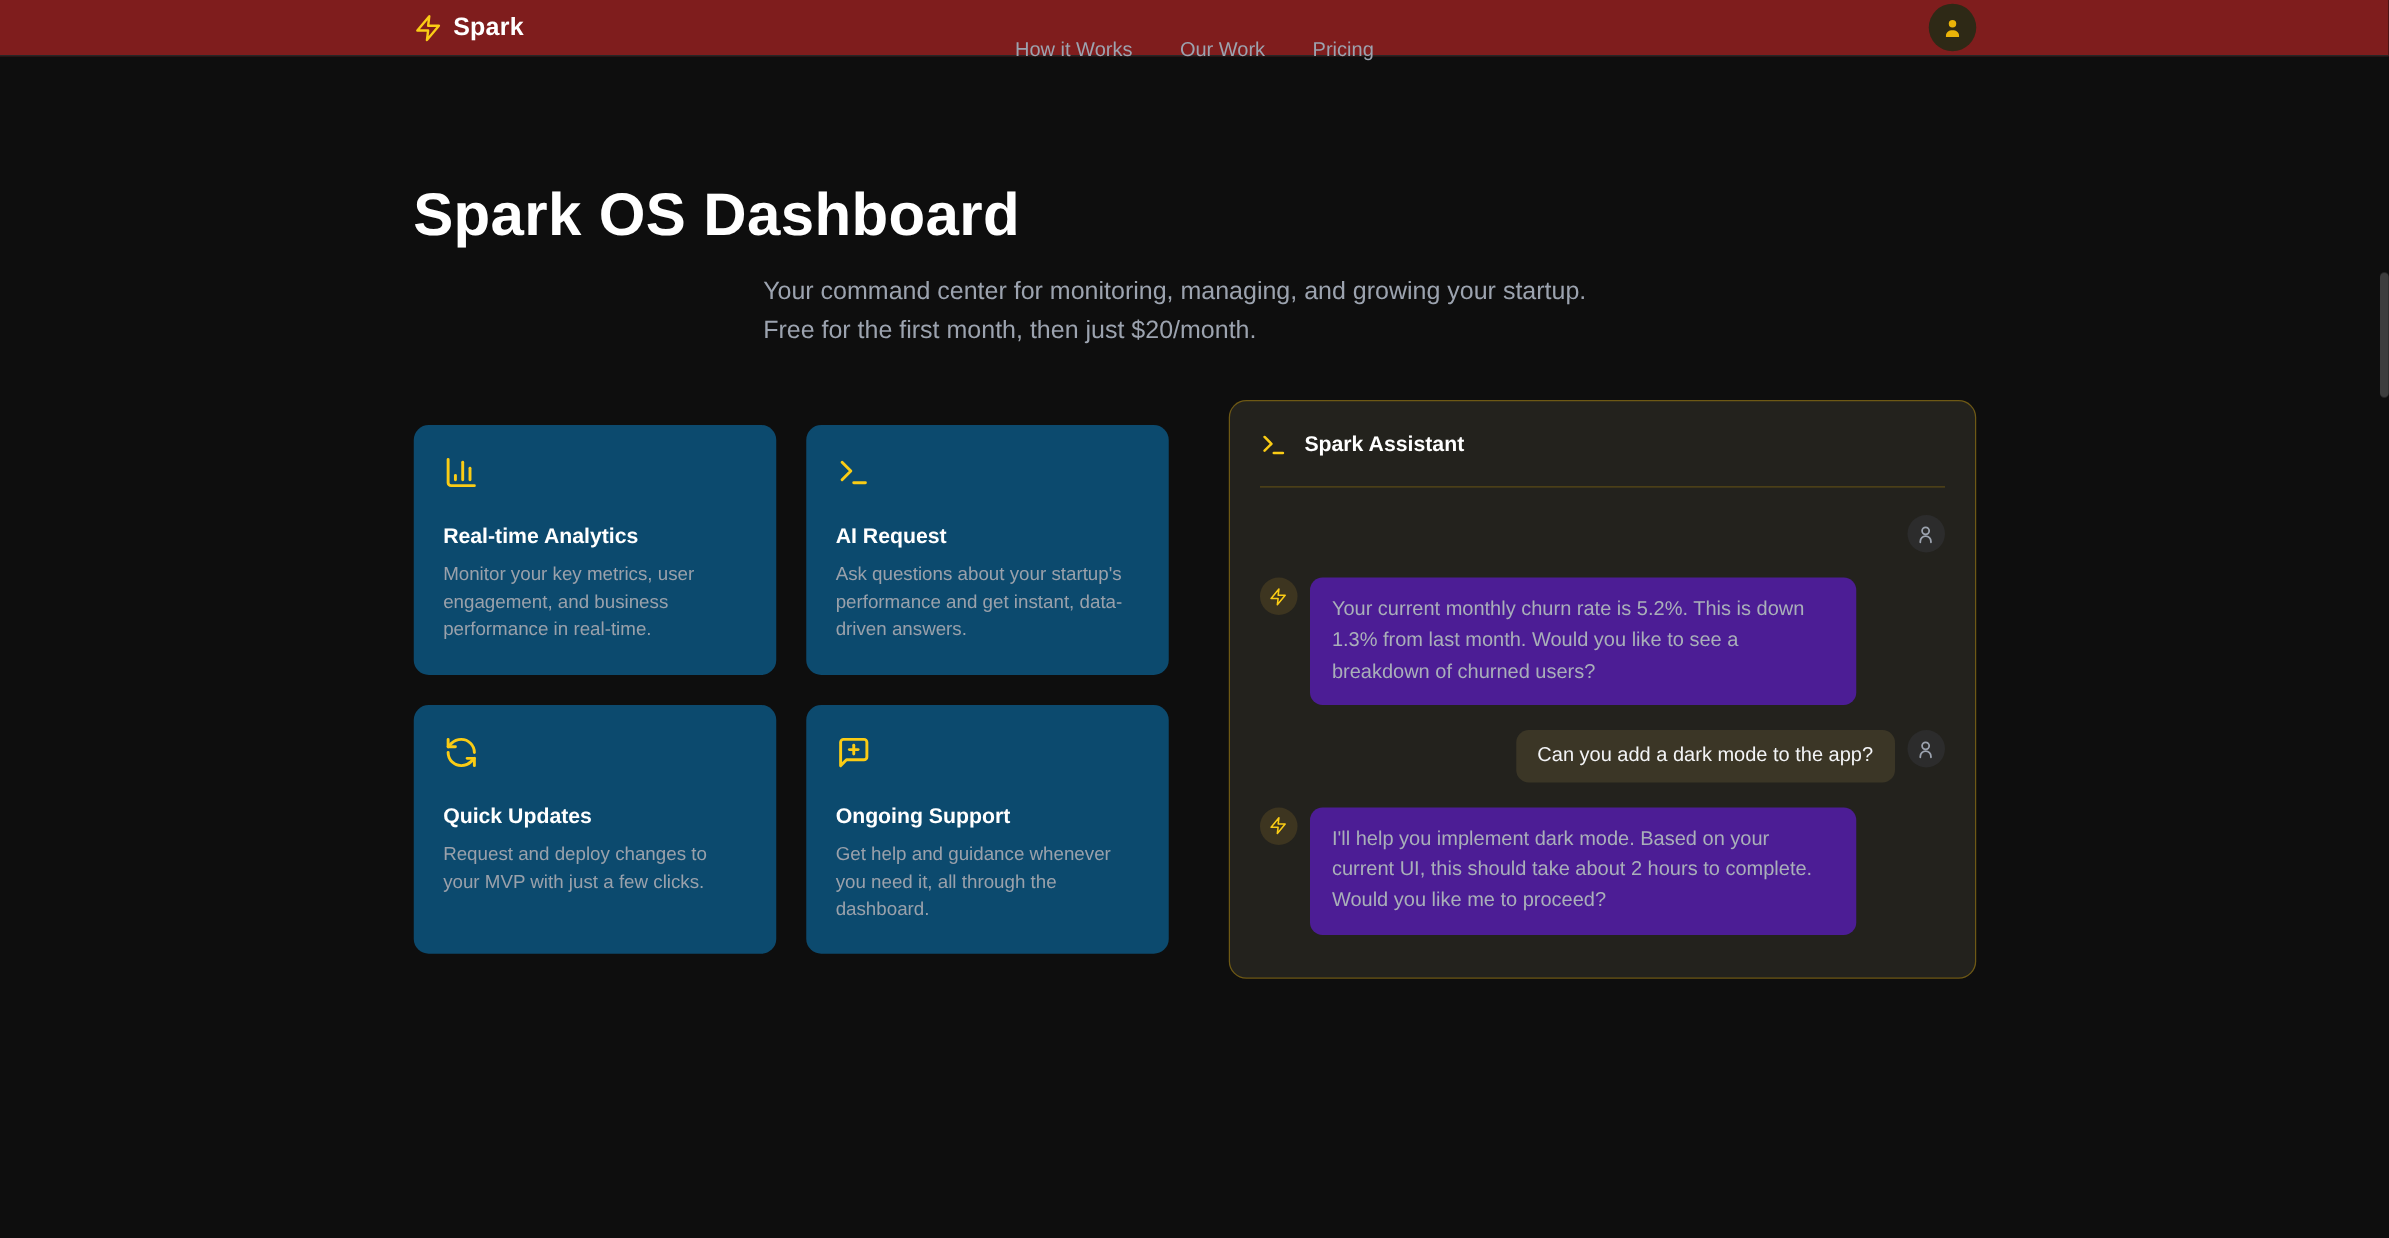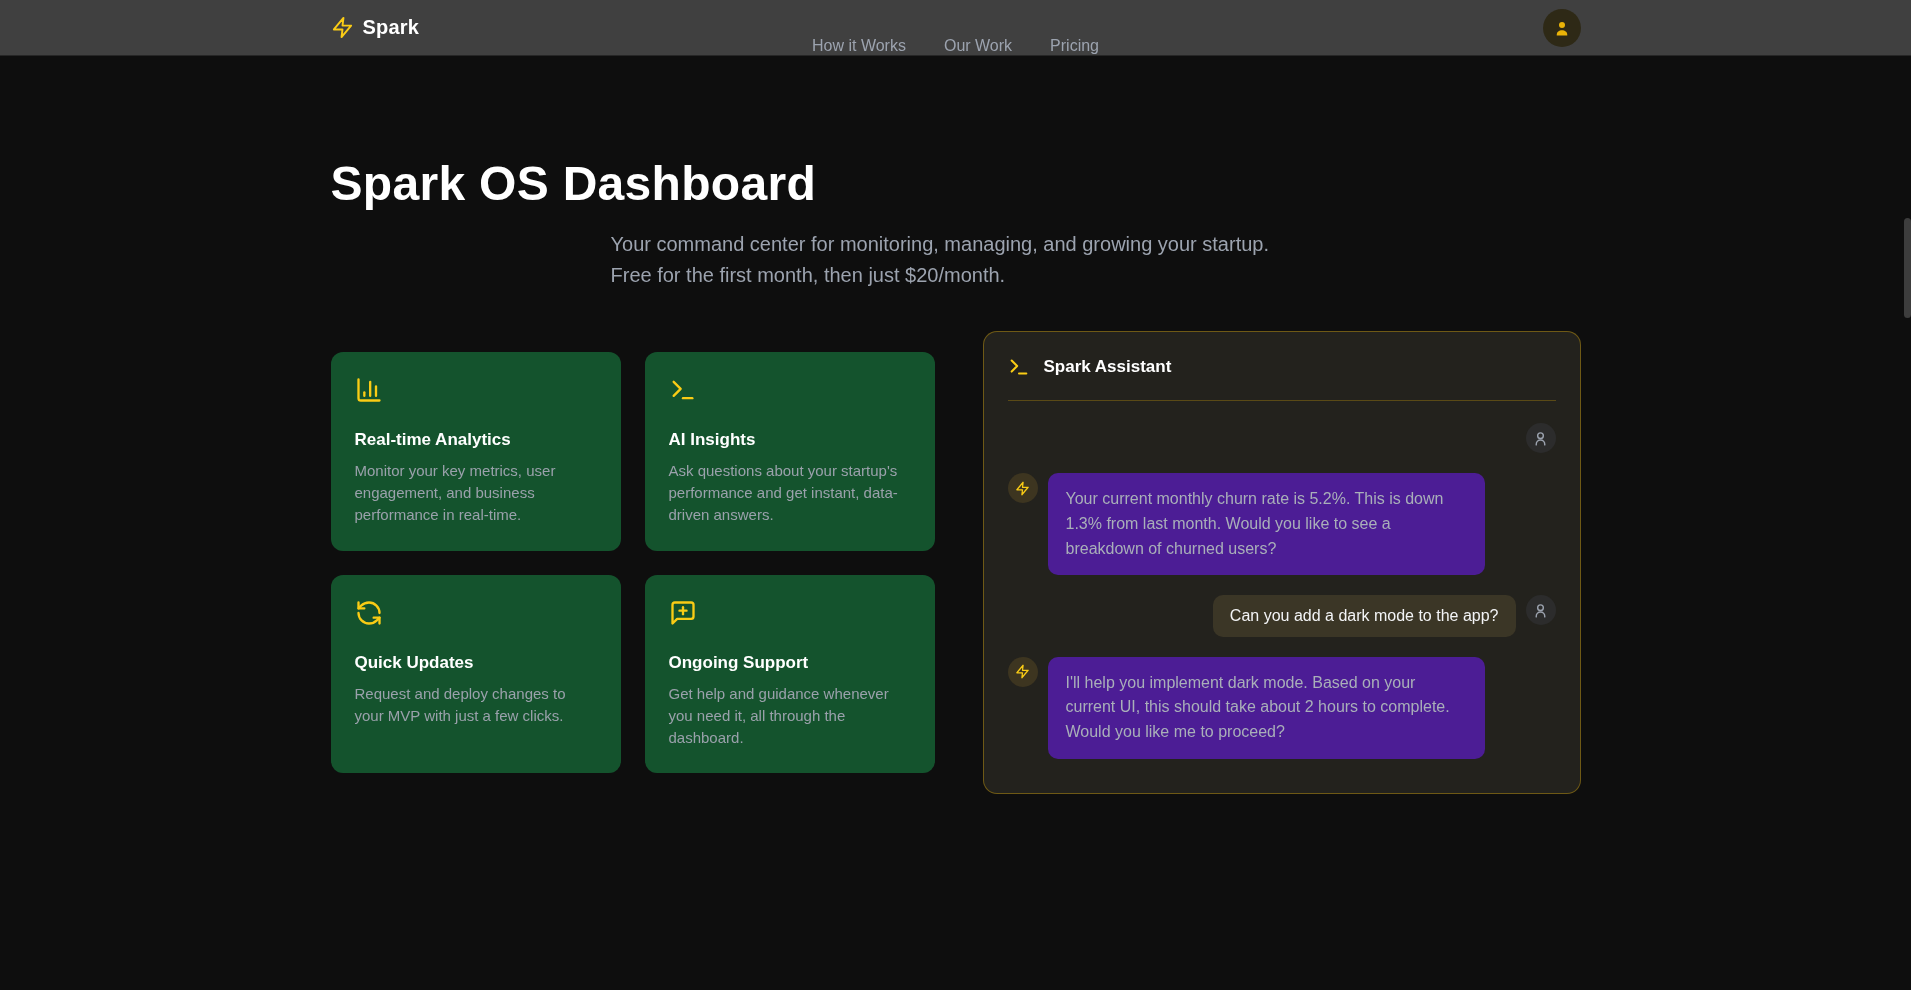--- a/index.html
+++ b/index.html
@@ -8,22 +8,22 @@
     background: #0e0e0e;
     font-family: "Liberation Sans", "DejaVu Sans", sans-serif;
     color: #fff;
     overflow: hidden;
     position: relative;
   }
   .container { width: 1250px; margin: 0 auto; position: relative; }
 
   
   .navbar {
-    height: 56px;
-    background: #404040;
+    height: 45px;
+    background: #7f1d1d;
     border-bottom: 1px solid #262626;
   }
   .navbar .container {
     height: 100%;
     display: flex;
     align-items: center;
     justify-content: space-between;
   }
   .brand {
     display: flex; align-items: center; gap: 9px;
@@ -52,21 +52,21 @@
   
   .main-section {
     display: flex; gap: 48px; align-items: center;
     margin-top: 40px;
   }
   .features-grid {
     width: 604px; flex: none;
     display: grid; grid-template-columns: 1fr 1fr; gap: 24px;
   }
   .feature-card {
-    background: #14532d; border-radius: 12px; padding: 24px;
+    background: #0c4a6e; border-radius: 12px; padding: 24px;
   }
   .feature-icon { display: block; margin-bottom: 22px; }
   .feature-title { font-size: 17px; font-weight: 700; color: #fff; margin-bottom: 10px; }
   .feature-desc { font-size: 15px; line-height: 1.48; color: #9aa1ab; }
 
   
   .chat-panel {
     flex: 1;
     background: #23221d;
     border: 1px solid rgba(234, 179, 8, 0.38);
@@ -163,21 +163,21 @@
       <div class="feature-desc">Monitor your key metrics, user engagement, and business performance in real-time.</div>
     </div>
 
     <div class="feature-card">
       <span class="feature-icon">
         <svg width="28" height="28" viewBox="0 0 24 24" fill="none" stroke="#facc15" stroke-width="2" stroke-linecap="round" stroke-linejoin="round">
             <polyline points="4 17 10 11 4 5"></polyline>
             <line x1="12" y1="19" x2="20" y2="19"></line>
           </svg>
       </span>
-      <div class="feature-title">AI Insights</div>
+      <div class="feature-title">AI Request</div>
       <div class="feature-desc">Ask questions about your startup's performance and get instant, data-driven answers.</div>
     </div>
 
     <div class="feature-card">
       <span class="feature-icon">
         <svg width="28" height="28" viewBox="0 0 24 24" fill="none" stroke="#facc15" stroke-width="2" stroke-linecap="round" stroke-linejoin="round">
             <path d="M21 12a9 9 0 0 0-9-9 9.75 9.75 0 0 0-6.74 2.74L3 8"></path>
             <path d="M3 3v5h5"></path>
             <path d="M3 12a9 9 0 0 0 9 9 9.75 9.75 0 0 0 6.74-2.74L21 16"></path>
             <path d="M16 16h5v5"></path>

